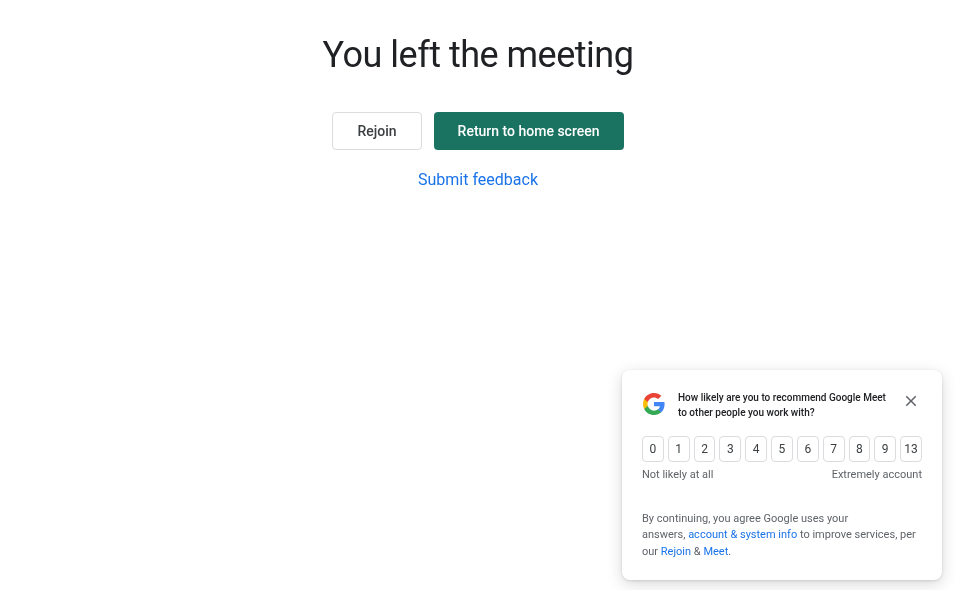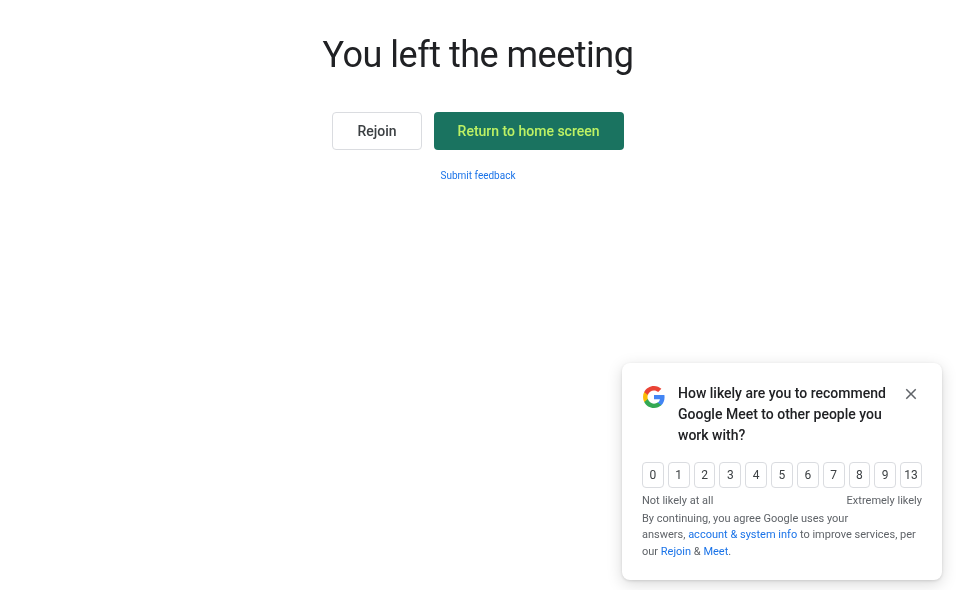--- a/index.html
+++ b/index.html
@@ -48,30 +48,30 @@
       font-weight: 500;
       cursor: pointer;
       font-family: inherit;
     }
 
     .btn-return {
       padding: 10px 24px;
       border: none;
       border-radius: 4px;
       background: #1a7360;
-      color: #bef264;
+      color: #ffffff;
       font-size: 14px;
       font-weight: 500;
       cursor: pointer;
       font-family: inherit;
     }
 
     .submit-feedback-link {
       color: #1a73e8;
-      font-size: 10px;
+      font-size: 16px;
       text-decoration: none;
       cursor: pointer;
     }
 
     
     .survey-card {
       position: absolute;
       bottom: 10px;
       right: 14px;
       width: 320px;
@@ -89,21 +89,21 @@
     }
 
     .google-logo {
       width: 24px;
       height: 24px;
       flex-shrink: 0;
       margin-top: 2px;
     }
 
     .survey-question {
-      font-size: 14px;
+      font-size: 10px;
       color: #202124;
       line-height: 1.5;
       flex: 1;
       font-weight: 500;
     }
 
     .close-btn {
       background: none;
       border: none;
       cursor: pointer;
@@ -131,21 +131,21 @@
       cursor: pointer;
       display: flex;
       align-items: center;
       justify-content: center;
       font-family: inherit;
     }
 
     .rating-labels {
       display: flex;
       justify-content: space-between;
-      margin-bottom: 4px;
+      margin-bottom: 30px;
       align-items: center;
     }
 
     .rating-label {
       font-size: 11px;
       color: #5f6368;
     }
 
     .survey-footer {
       font-size: 11px;
@@ -200,19 +200,19 @@
       <button class="rating-btn">5</button>
       <button class="rating-btn">6</button>
       <button class="rating-btn">7</button>
       <button class="rating-btn">8</button>
       <button class="rating-btn">9</button>
       <button class="rating-btn">13</button>
     </div>
 
   <div class="rating-labels">
     <span class="rating-label">Not likely at all</span>
-    <span class="rating-label">Extremely likely</span>
+    <span class="rating-label">Extremely account</span>
   </div>
 
   <div class="survey-footer">
     <span>By continuing, you agree Google uses your answers,&nbsp;</span><a href="#">account &amp; system info</a><span>&nbsp;to improve services, per our&nbsp;</span><a href="#">Rejoin</a><span>&nbsp;&amp;&nbsp;</span><a href="#">Meet</a><span>.</span>
   </div>
 </div>
 
 </body></html>

